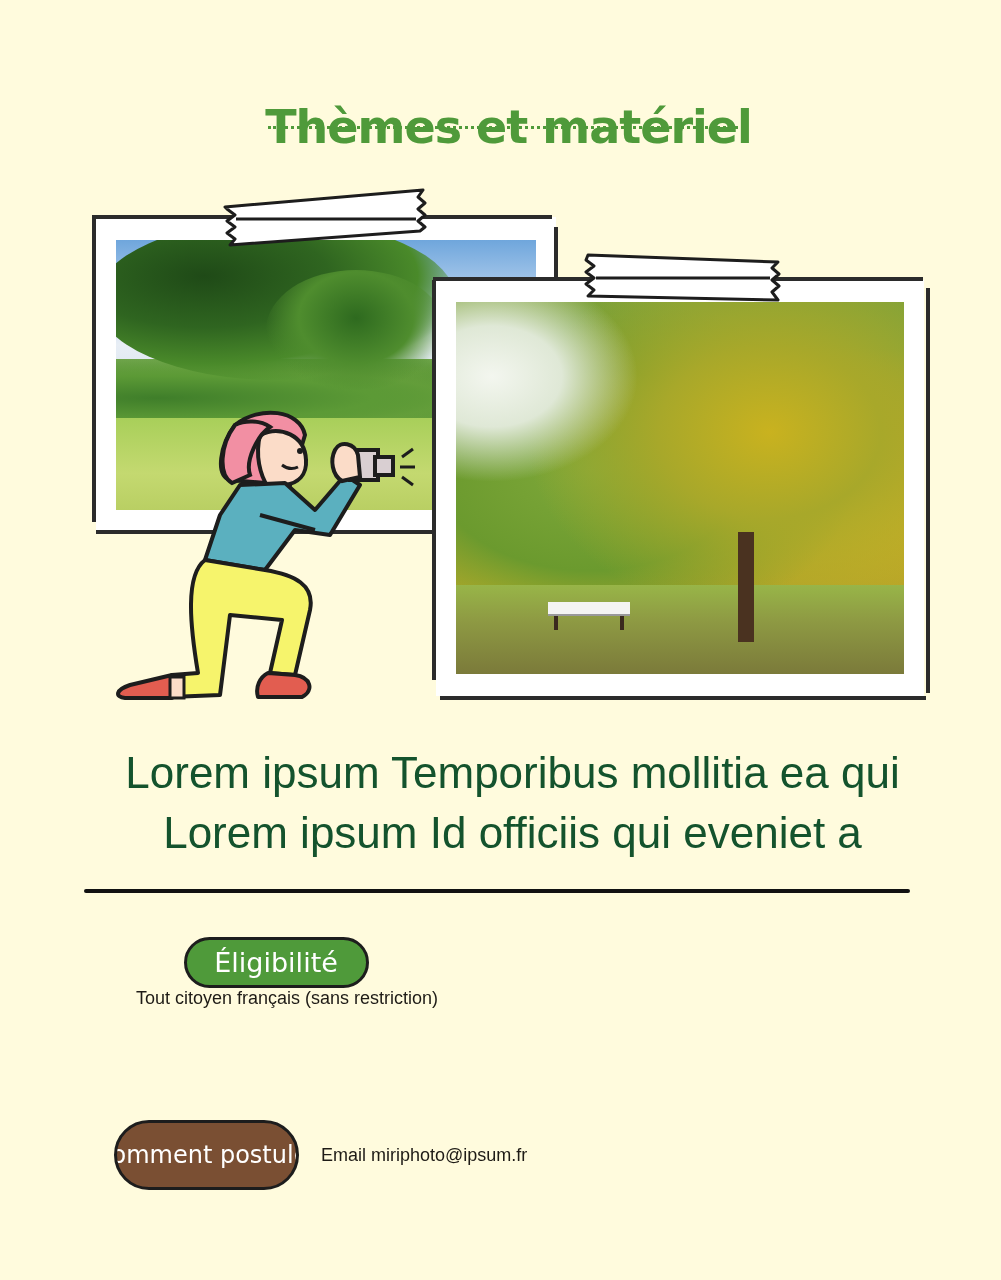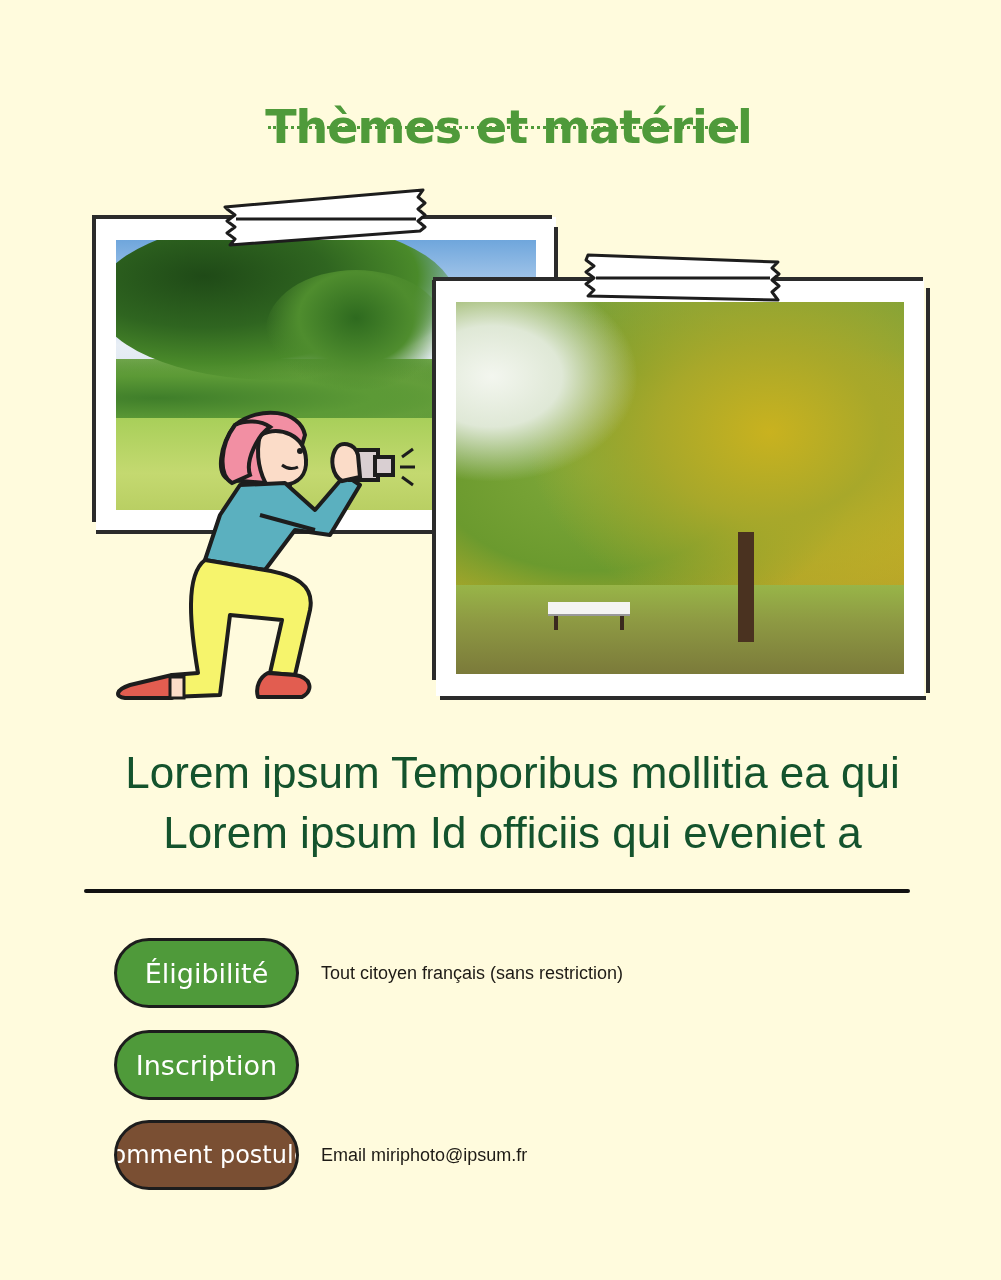--- a/index.html
+++ b/index.html
@@ -104,21 +104,21 @@
       overflow: hidden;
     }
     .pill.green { background: #4f9a3a; }
     .pill.brown { background: #7a4f33; font-size: 24px; }
     .info-text {
       margin-left: 22px;
       font-size: 18px;
       color: #1e1b16;
       font-family: "Liberation Sans", sans-serif;
     }
-    #row1 { top: 937px; }
+    #row1 { top: 937px; flex-direction: column; }
     #row2 { top: 1029px; }
     #row3 { top: 1119px; }
 
     .illustration { position:absolute; left: 110px; top: 405px; width: 320px; height: 300px; }
   </style>
 </head>
 <body>
 
 <div class="title-wrap">
   <div class="title-dots"></div>
@@ -194,18 +194,17 @@
 <p class="desc" id="desc1">Lorem ipsum Temporibus mollitia ea qui</p>
 <p class="desc" id="desc2">Lorem ipsum Id officiis qui eveniet a</p>
 
 <div class="divider"></div>
 
 <div class="info-row" id="row1">
   <div class="pill green">Éligibilité</div>
   <span class="info-text">Tout citoyen français (sans restriction)</span>
 </div>
 <div class="info-row" id="row2">
-  <div class="pill green">Inscription</div>
 </div>
 <div class="info-row" id="row3">
   <div class="pill brown">Comment postuler</div>
   <span class="info-text">Email miriphoto@ipsum.fr</span>
 </div>
 
 </body></html>

